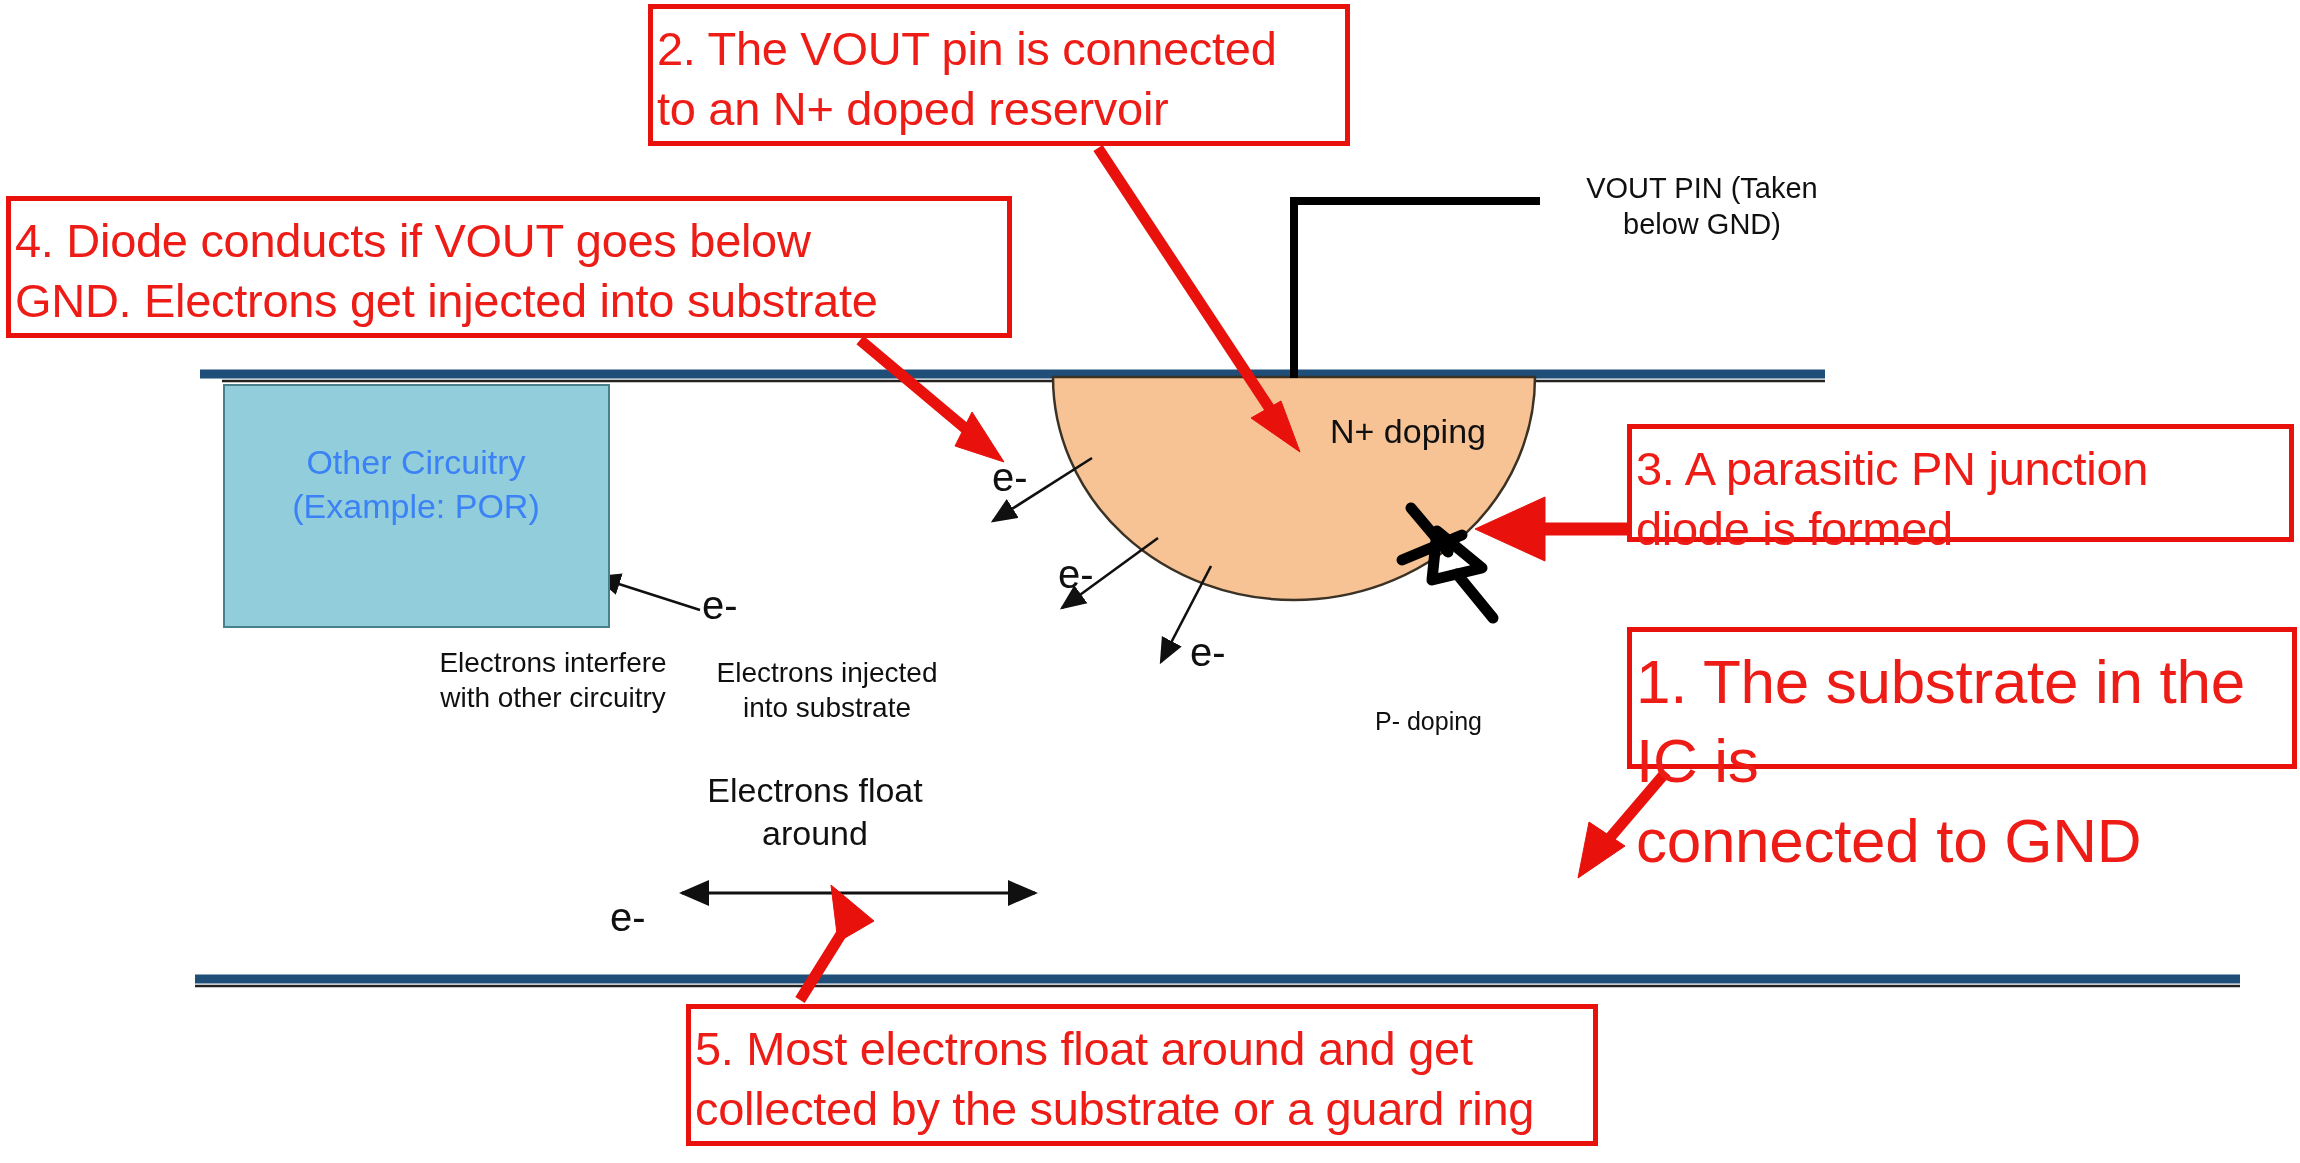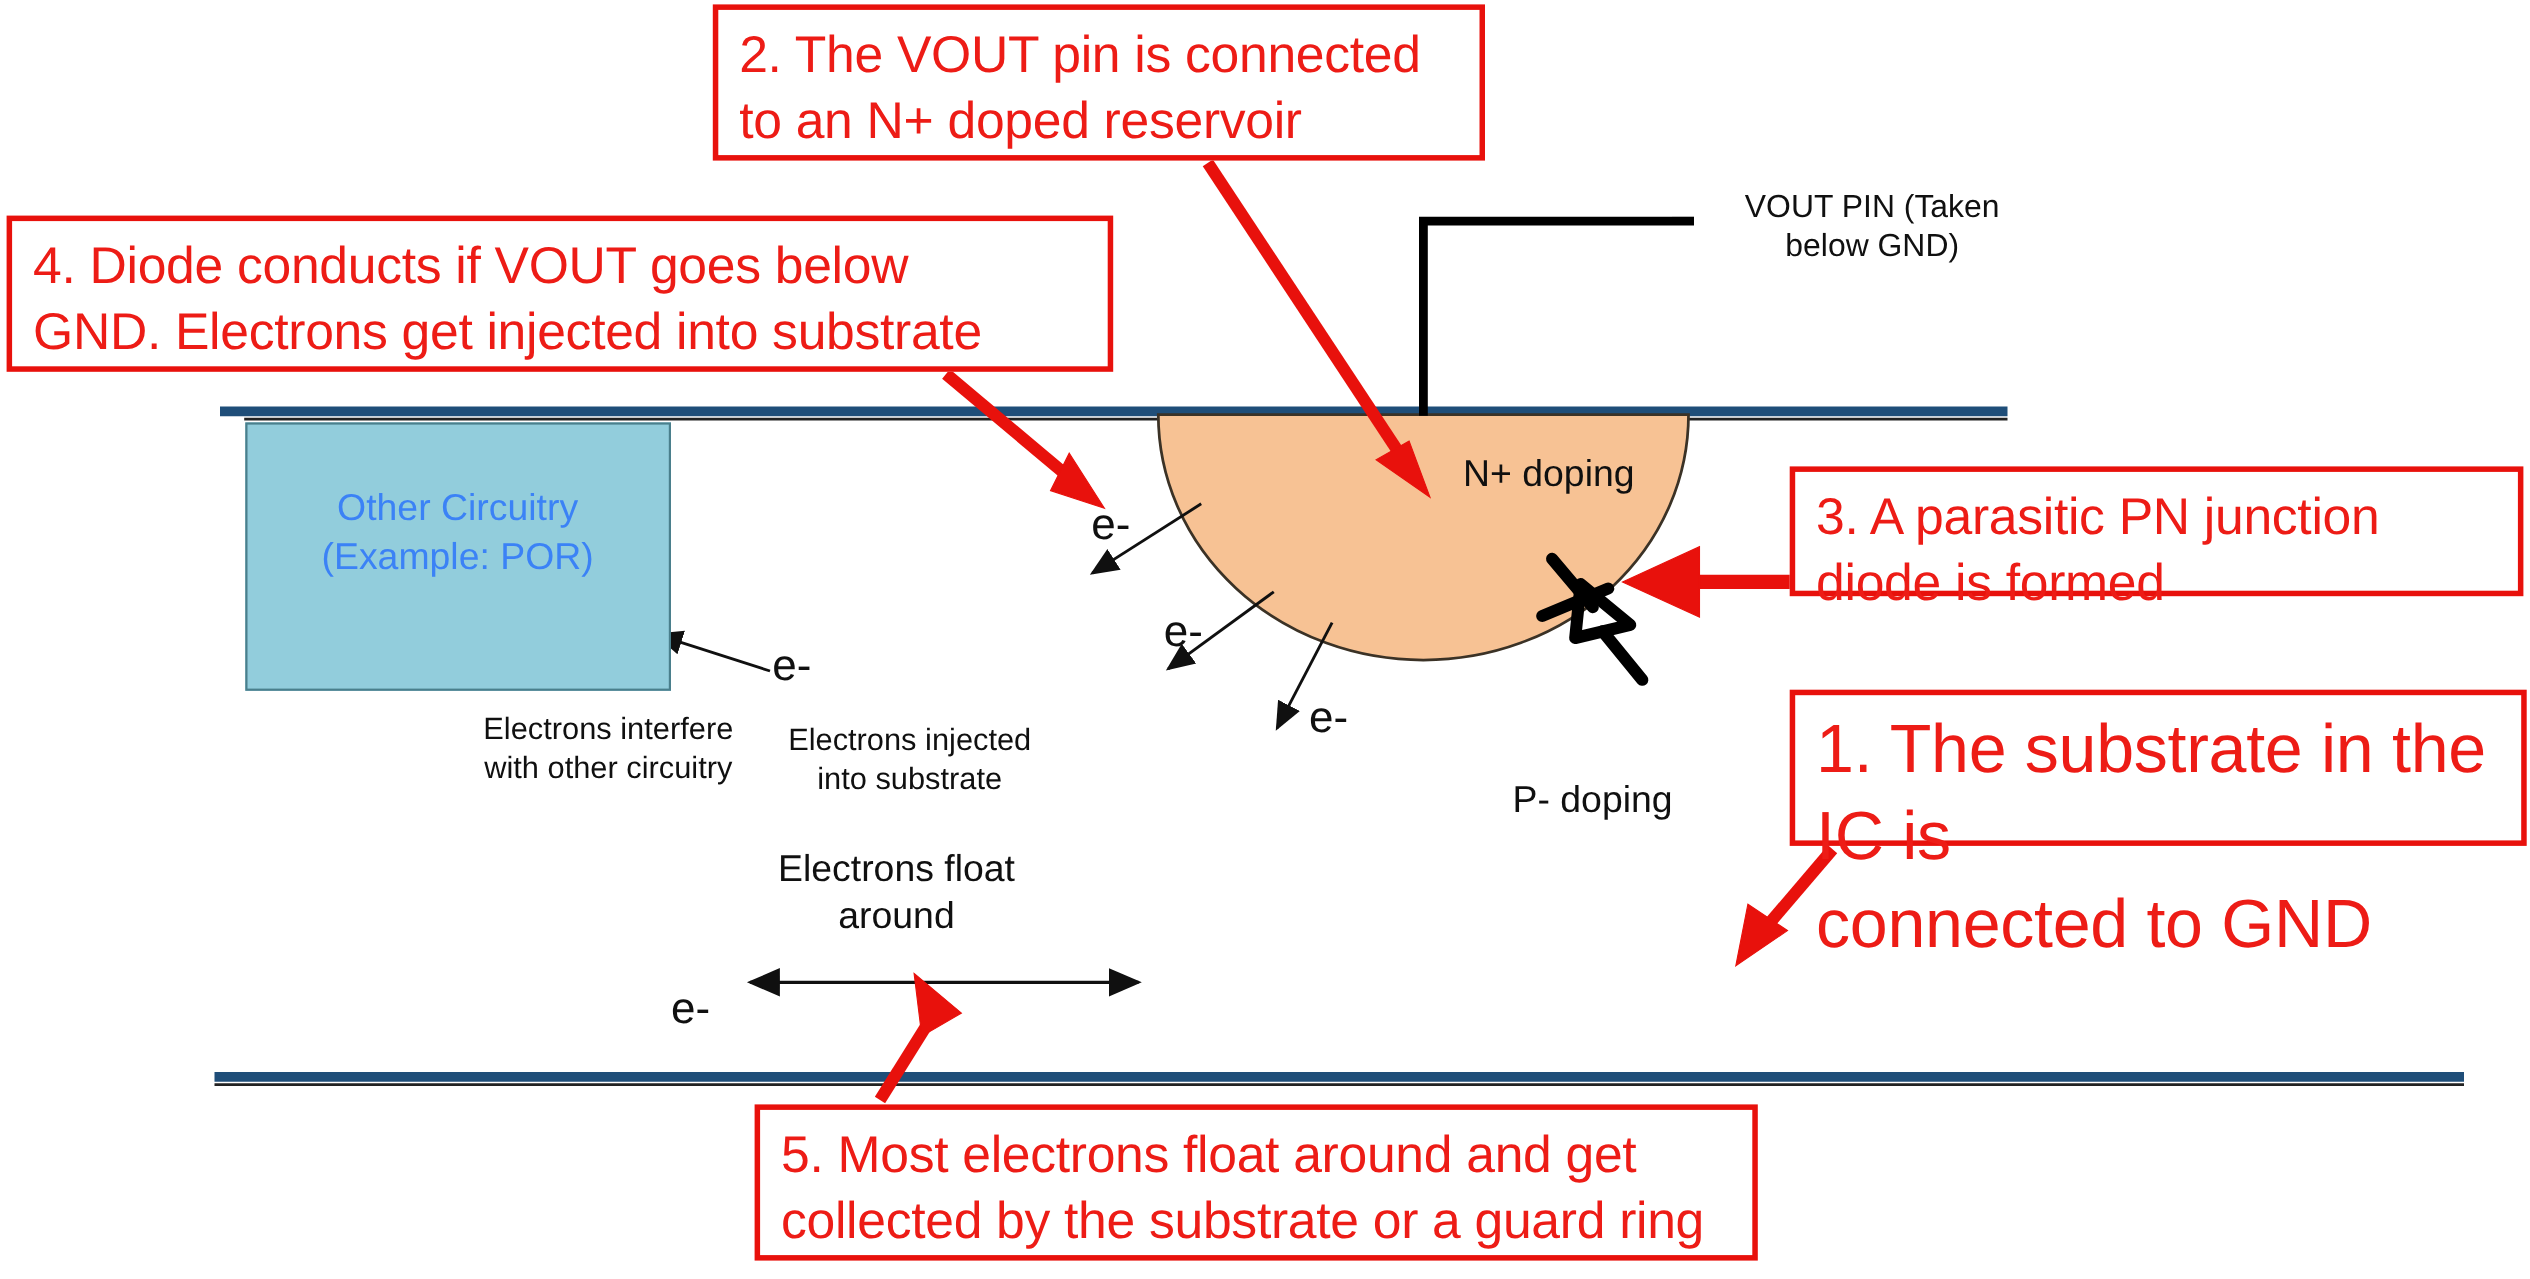--- a/index.html
+++ b/index.html
@@ -26,21 +26,21 @@
   
   .callout {
     position: absolute;
     box-sizing: border-box;
     border: 5px solid #E8110C;
     background: #ffffff;
     color: #ED1C16;
     font-family: "Liberation Sans", sans-serif;
     font-weight: 400;
     line-height: 1.28;
-    padding: 10px 19px;
+    padding: 10px 4px;
     white-space: pre-line;
     letter-spacing: -0.3px;
   }
   #callout-2 {
     left: 648px; top: 4px; width: 702px; height: 142px;
     font-size: 47px;
   }
   #callout-4 {
     left: 6px; top: 196px; width: 1006px; height: 142px;
     font-size: 47px;
@@ -68,21 +68,21 @@
   #label-vout-pin {
     left: 1552px; top: 170px; width: 300px;
     font-size: 29px; text-align: center;
   }
   #label-nplus {
     left: 1330px; top: 410px;
     font-size: 34px;
   }
   #label-pminus {
     left: 1375px; top: 706px;
-    font-size: 34px;
+    font-size: 25px;
   }
   #label-substrate {
     left: 1290px; top: 885px;
     font-size: 55px;
     letter-spacing: -0.5px;
   }
   #label-other-circuitry {
     position: absolute;
     left: 224px; top: 440px; width: 384px;
     font-size: 34px; text-align: center;

